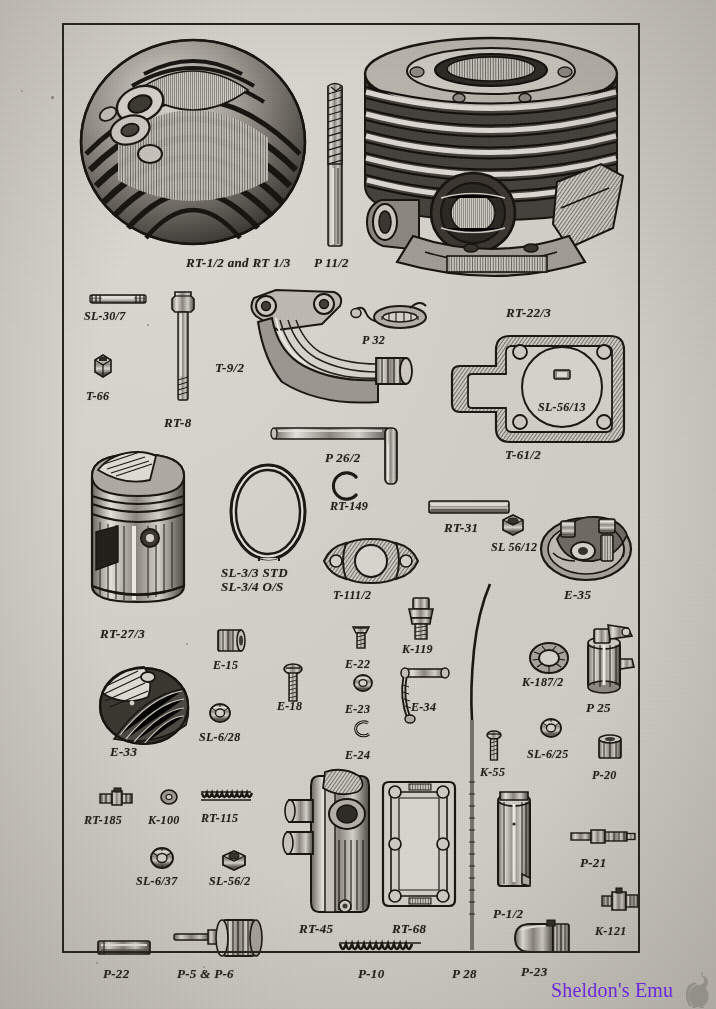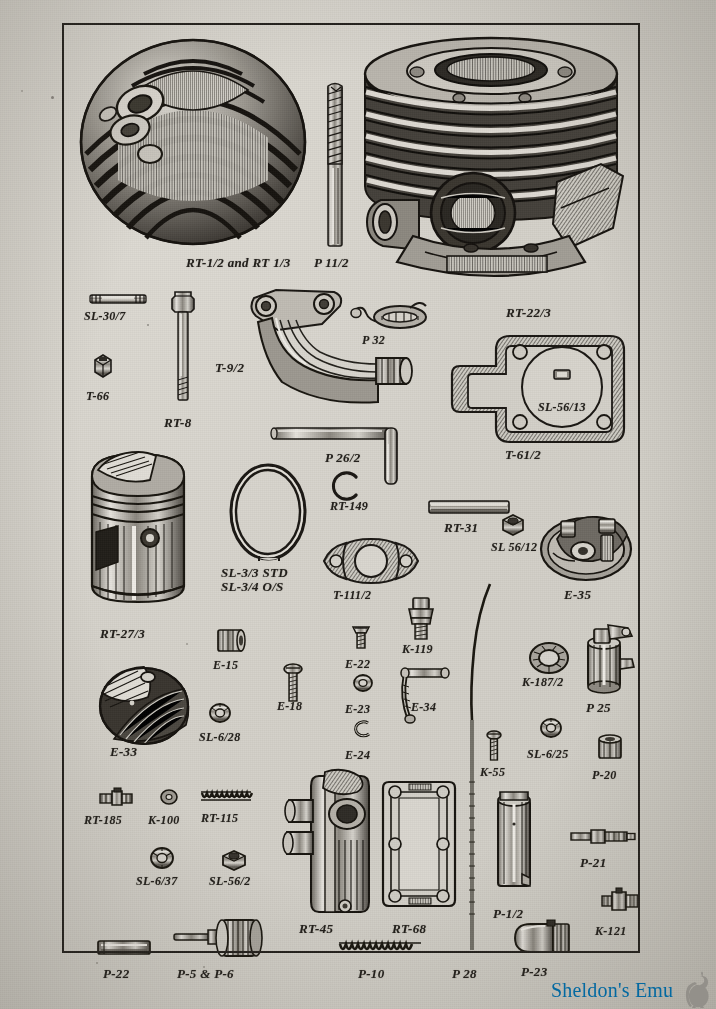--- a/index.html
+++ b/index.html
@@ -45,21 +45,21 @@
     line-height:1.12;
   }
   .lbl.two{line-height:1.10;}
   
   .ill{position:absolute;}
   .ill svg{display:block;overflow:visible;}
   
   #wm{
     position:absolute;left:551px;top:979px;
     font-family:"Liberation Serif",serif;
-    font-size:20px;color:#0369a1;letter-spacing:.2px;
+    font-size:20px;color:#6d28d9;letter-spacing:.2px;
     white-space:nowrap;
   }
   #wm-emu{position:absolute;left:684px;top:970px;}
   
   .speck{position:absolute;background:#4a463f;border-radius:50%;opacity:.55;}
 </style>
 </head>
 <body>
 
 <div id="paper"></div>

